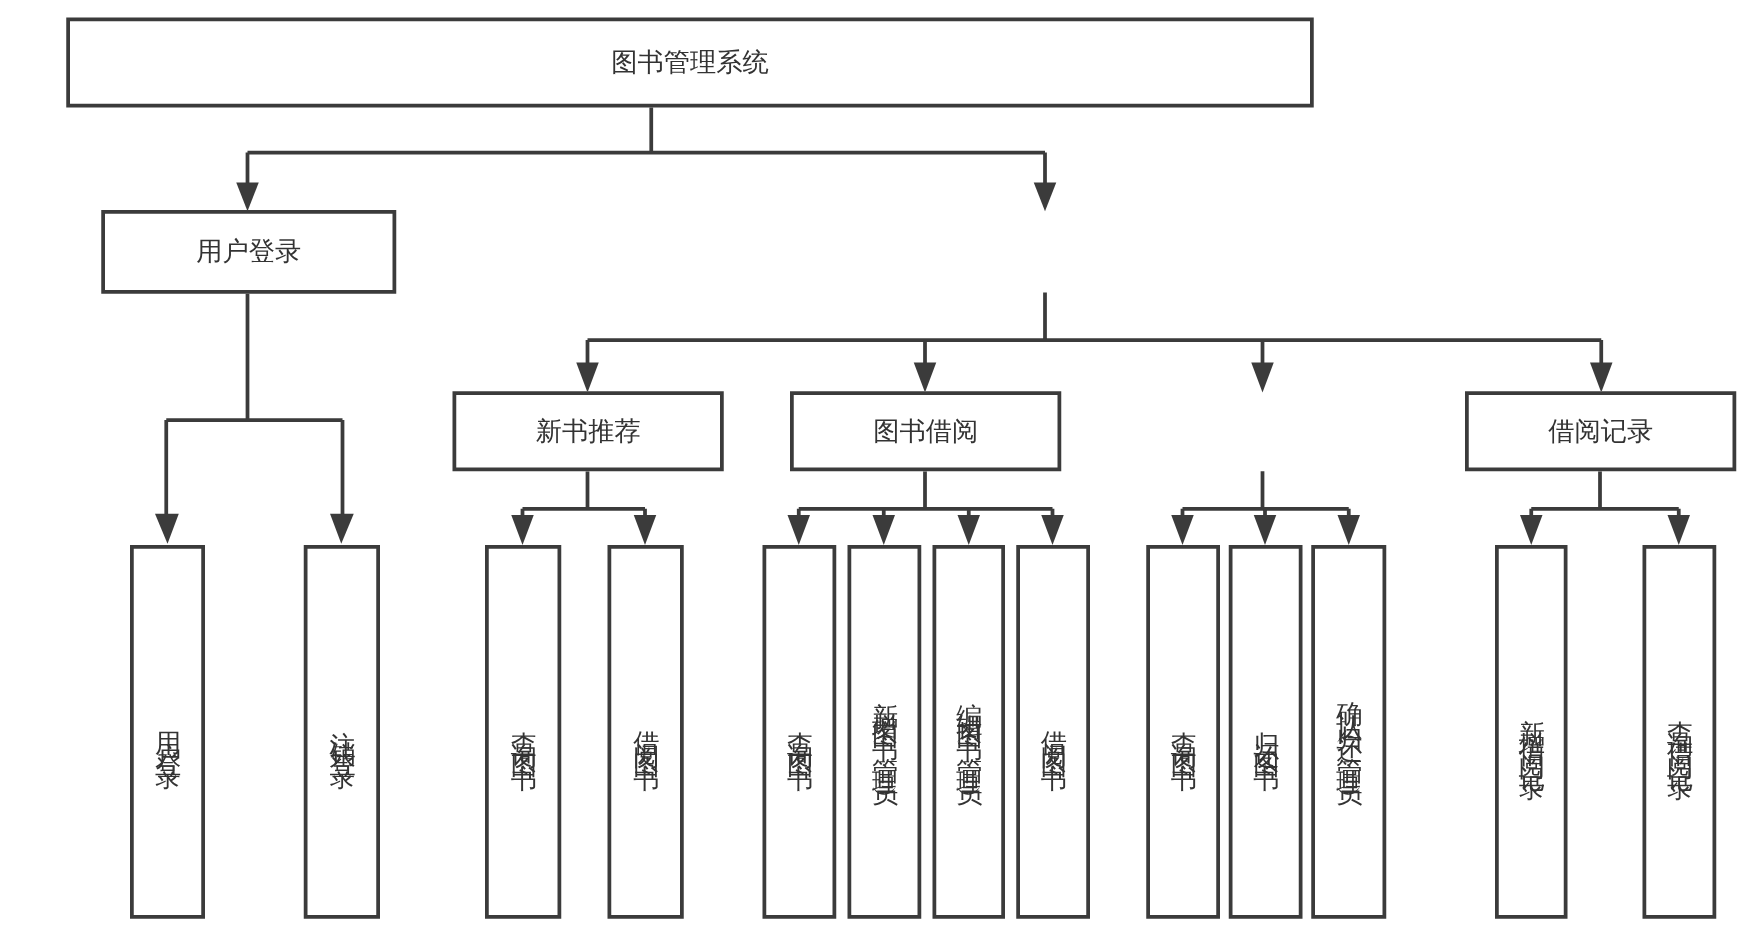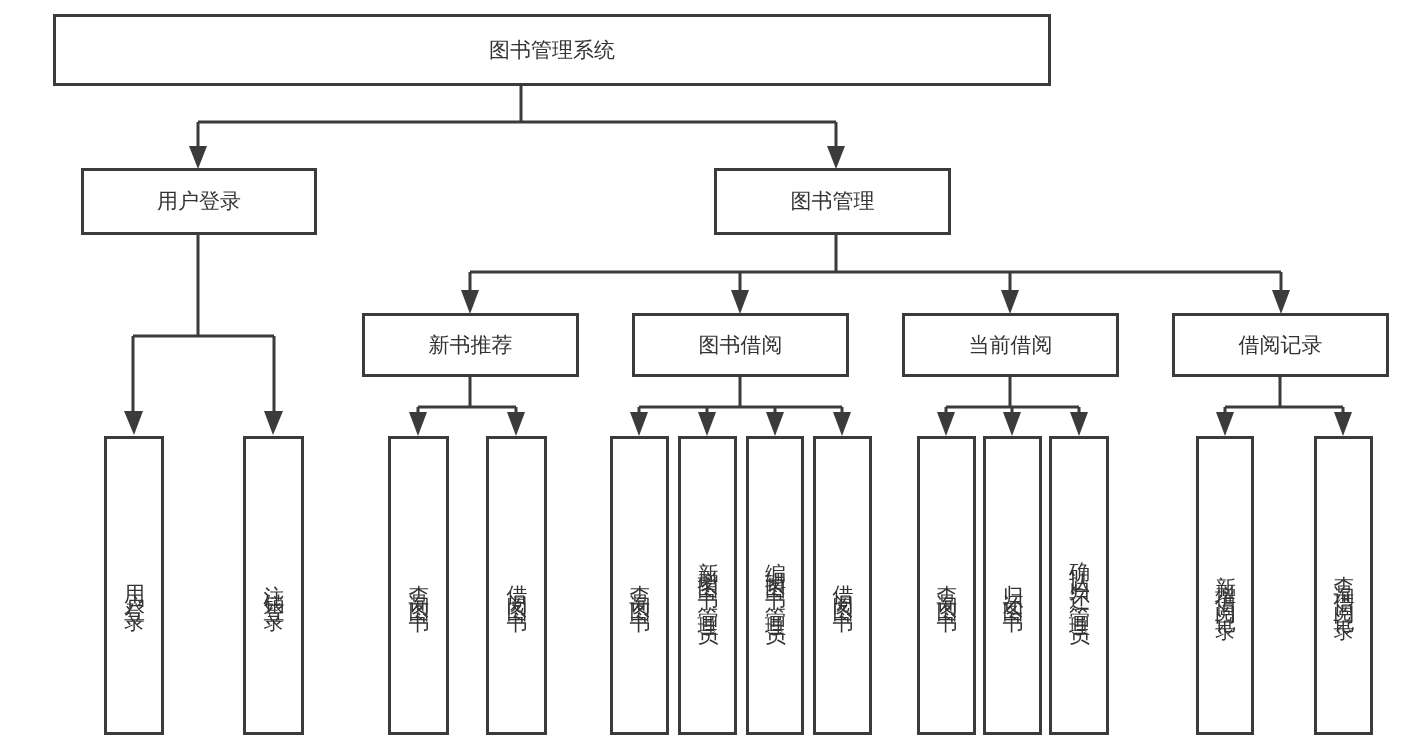--- a/index.html
+++ b/index.html
@@ -121,32 +121,26 @@
     </g>
   </svg>
 
   <div class="node" style="left:21px; top:14px; width:998px; height:72px;margin-left:32px;">
     <span>图书管理系统</span>
   </div>
 
   <div class="node" style="left:81px; top:168px; width:236px; height:67px;">
     <span>用户登录</span>
   </div>
-  <div class="node" style="left:714px; top:168px; width:237px; height:67px;">
-    <span>图书管理</span>
-  </div>
 
   <div class="node" style="left:632px; top:313px; width:217px; height:64px;">
     <span>图书借阅</span>
   </div>
   <div class="node" style="left:362px; top:313px; width:217px; height:64px;">
     <span>新书推荐</span>
-  </div>
-  <div class="node" style="left:902px; top:313px; width:217px; height:64px;">
-    <span>当前借阅</span>
   </div>
   <div class="node" style="left:1172px; top:313px; width:217px; height:64px;">
     <span>借阅记录</span>
   </div>
 
   <div class="node leaf" style="left:104px; top:436px; width:60px; height:299px;">
     <span>用户登录</span>
   </div>
   <div class="node leaf" style="left:243px; top:436px; width:61px; height:299px;">
     <span>注销登录</span>

